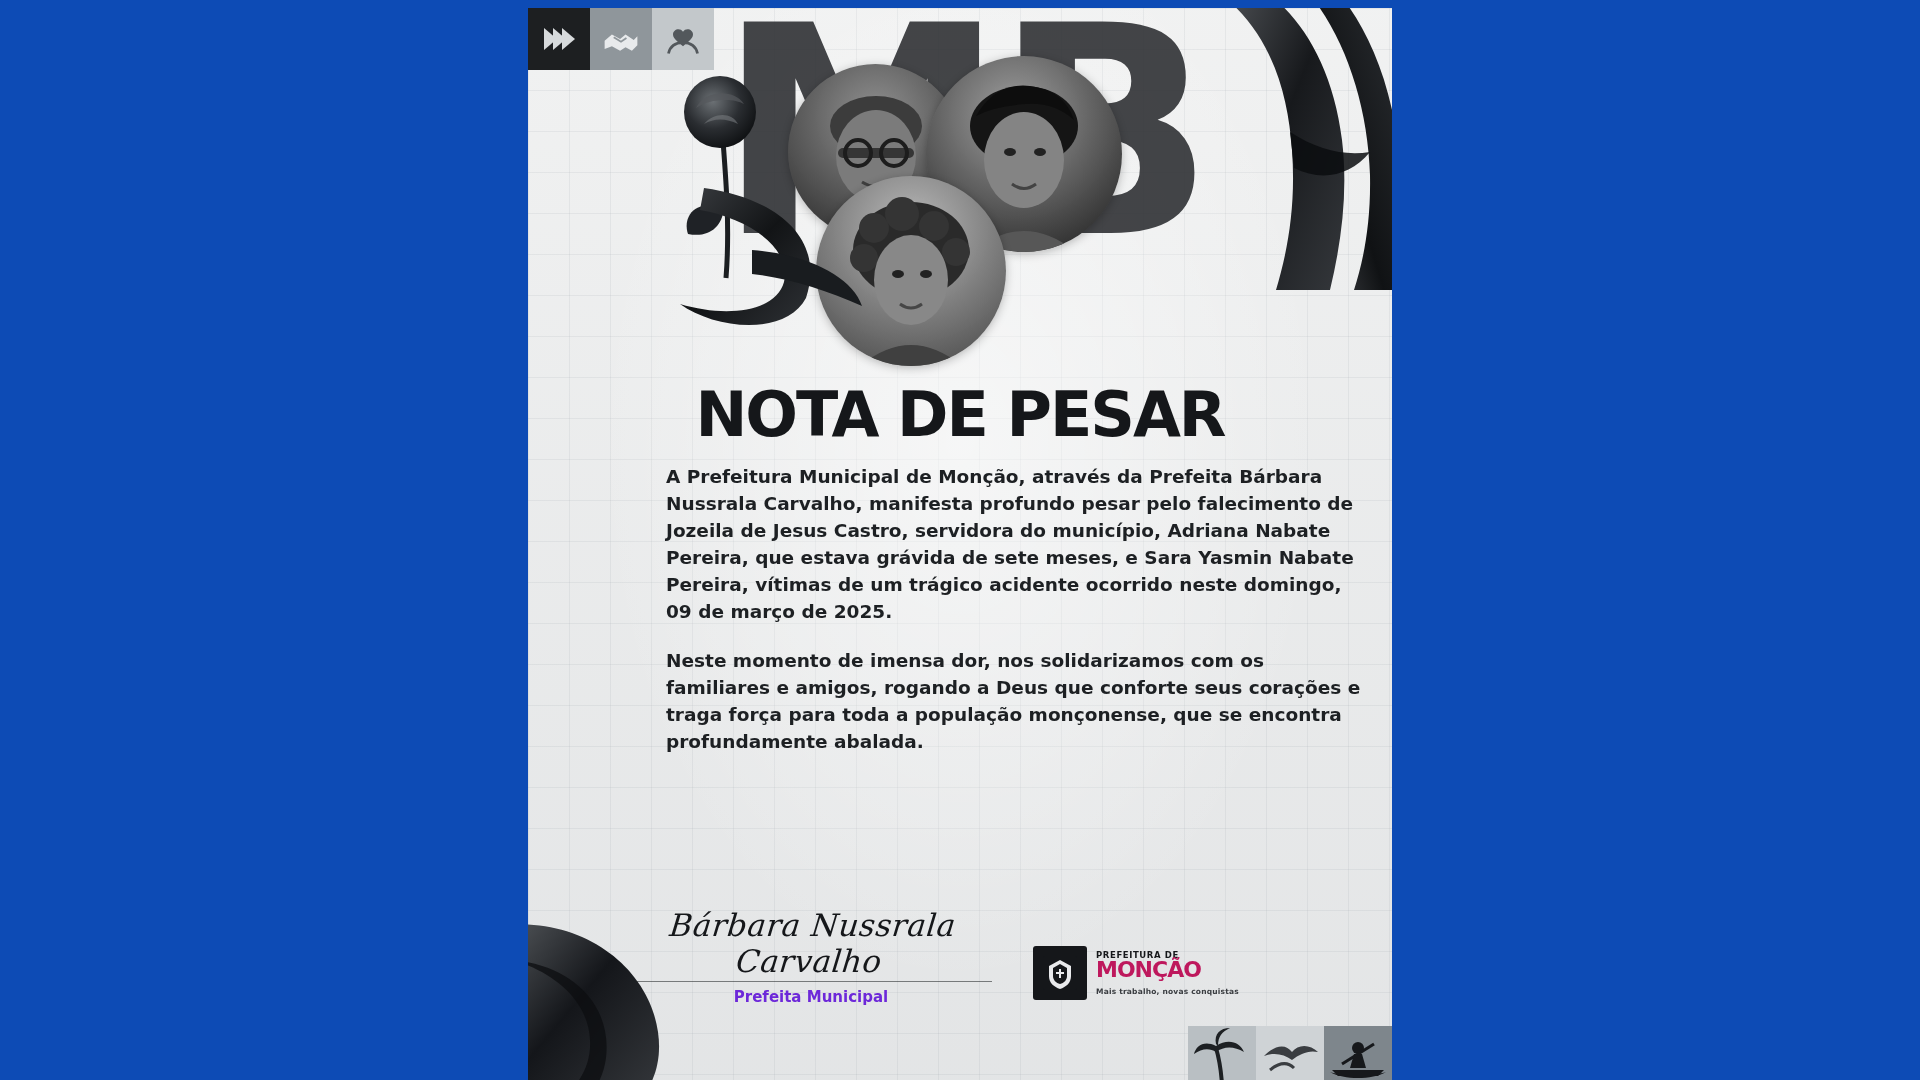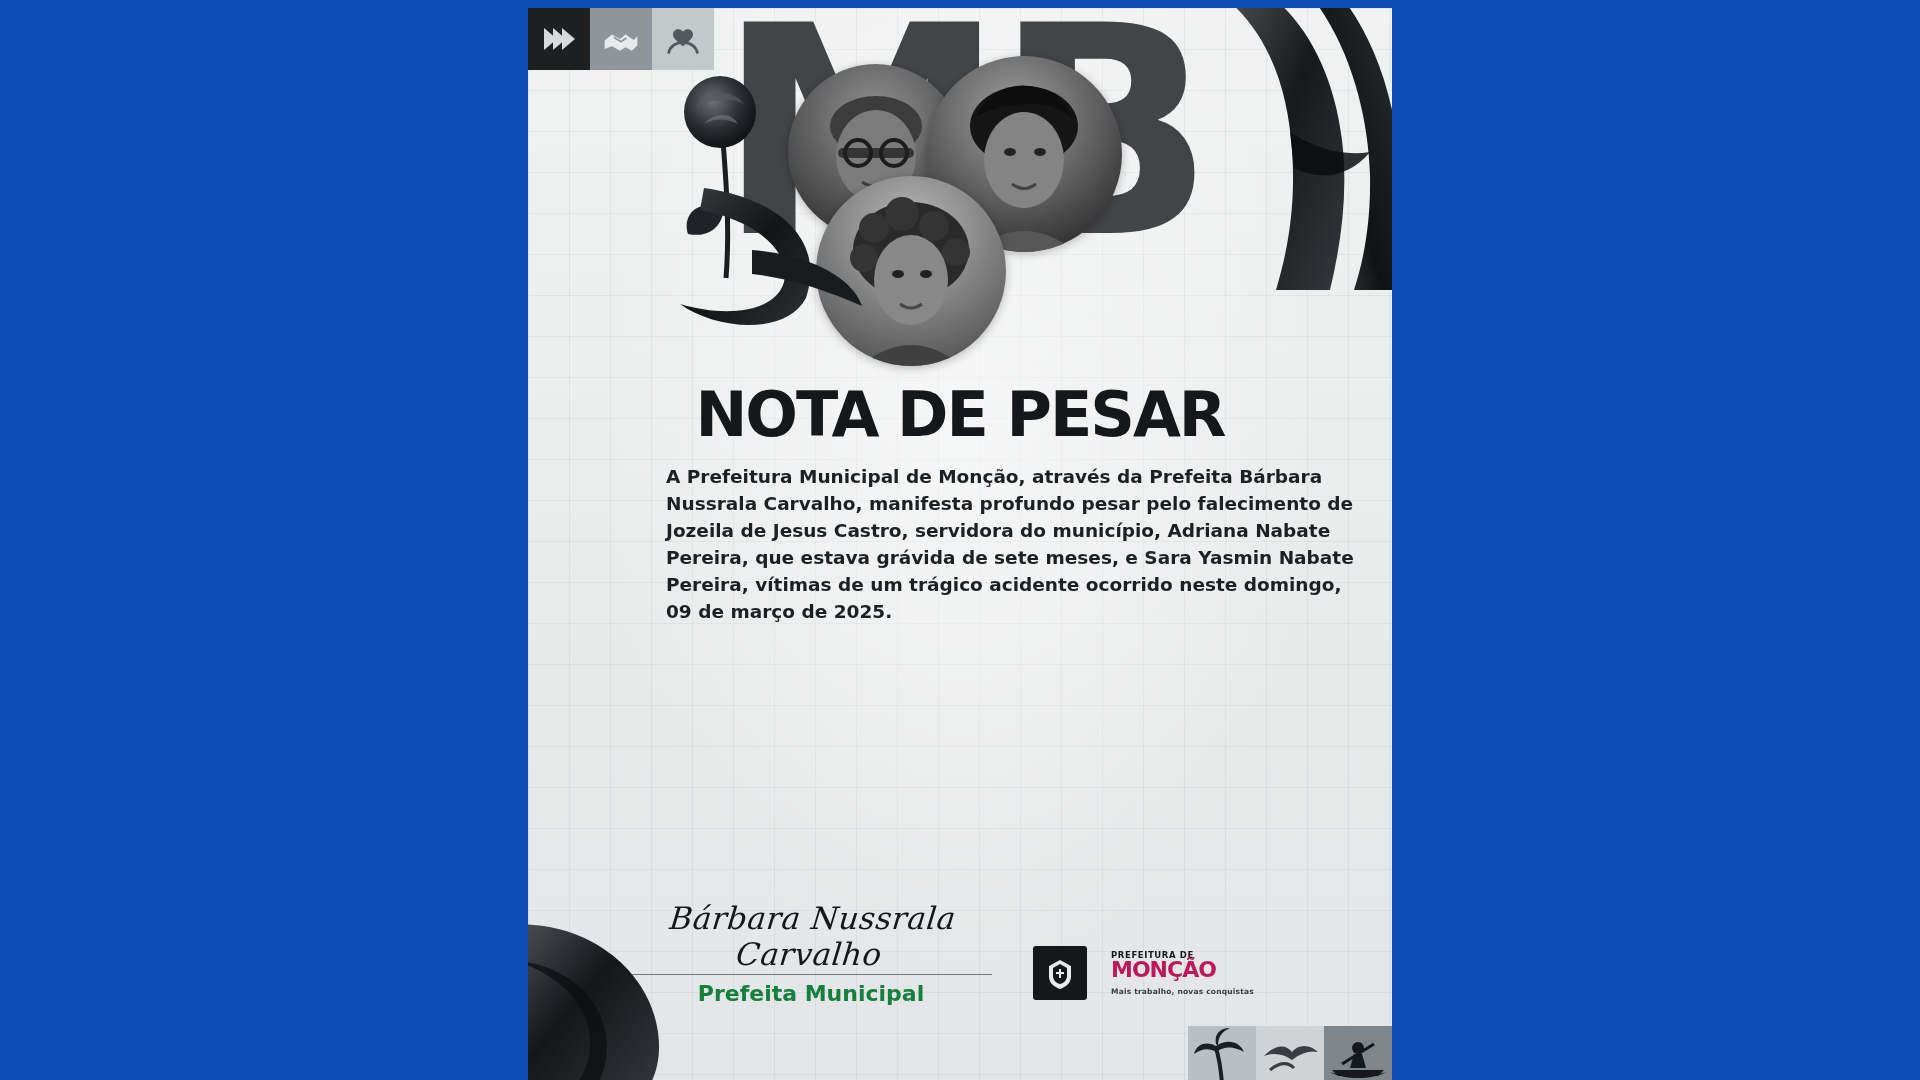--- a/index.html
+++ b/index.html
@@ -193,34 +193,34 @@
   #signature-rule {
     width: 360px;
     margin: 2px 16px 0 16px;
     height: 1px;
     background: rgba(30,32,35,.55);
   }
   #signature-role {
     width: 390px;
     text-align: center;
     font-family: "DejaVu Sans", sans-serif;
-    font-size: 22px;
+    font-size: 15px;
     font-weight: 600;
-    color: #15803d;
+    color: #6d28d9;
     margin-top: 6px;
   }
 
   
   #city-logo {
     position: absolute;
     left: 505px;
     bottom: 88px;
     display: flex;
     align-items: center;
-    gap: 24px;
+    gap: 9px;
     z-index: 7;
   }
   #logo-mark {
     width: 54px;
     height: 54px;
     background: #15171a;
     border-radius: 3px;
     display: flex;
     align-items: center;
     justify-content: center;
@@ -385,20 +385,21 @@
         <ellipse cx="110" cy="98" rx="6" ry="4" fill="#22252a"></ellipse>
         <path d="M84 128 q11 8 22 0" stroke="#4d4842" stroke-width="3" fill="none"></path>
         <path d="M44 190 q51 -42 102 0 Z" fill="#3f4347"></path>
       </svg>
     </div>
 
     <div id="headline">NOTA DE PESAR</div>
 
     <div id="body-copy">
       <p>A Prefeitura Municipal de Monção,  através da Prefeita Bárbara Nussrala  Carvalho, manifesta profundo pesar pelo falecimento  de Jozeila de  Jesus Castro,  servidora do município, Adriana Nabate Pereira,  que estava grávida de sete meses, e Sara Yasmin Nabate Pereira,  vítimas de um trágico acidente ocorrido neste domingo,  09 de março de 2025.</p>
+      <p>Neste momento de imensa dor, nos solidarizamos com os familiares e amigos, rogando a Deus que conforte seus corações e traga força para toda a população monçonense, que se encontra profundamente abalada.</p>
     </div>
 
     <div id="signature-block">
       <div id="signature-name">Bárbara Nussrala Carvalho</div>
       <div id="signature-rule"></div>
       <div id="signature-role">Prefeita Municipal</div>
     </div>
 
     <div id="city-logo">
       <div id="logo-mark">

